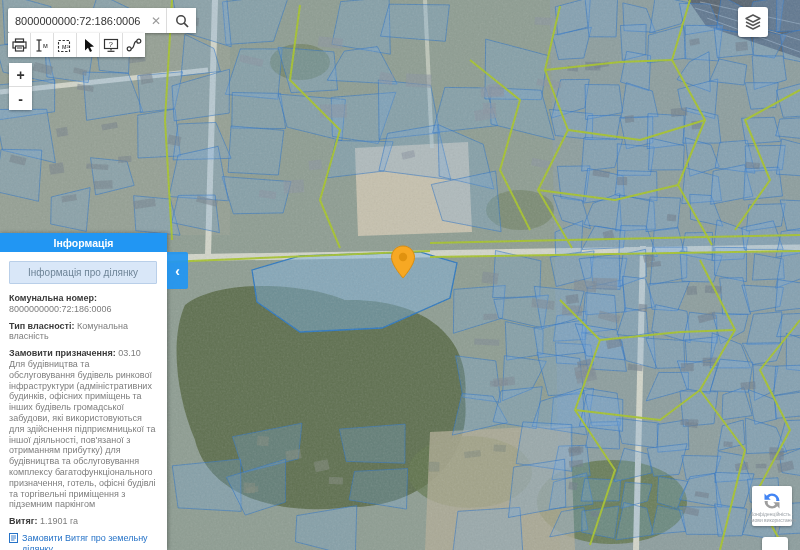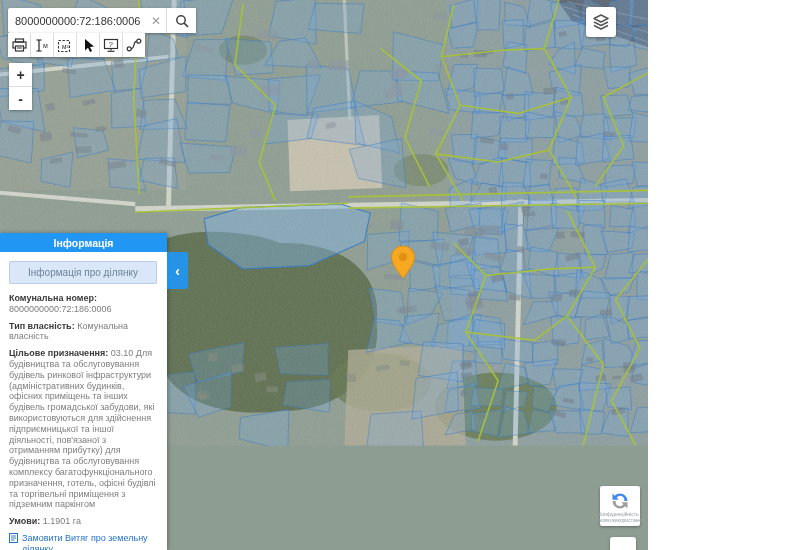--- a/index.html
+++ b/index.html
@@ -1,17 +1,17 @@
 <!DOCTYPE html>
 <html><head>
 <meta charset="utf-8">
 <style>
   * { margin:0; padding:0; box-sizing:border-box; }
   html,body { width:800px; height:550px; overflow:hidden; font-family:"Liberation Sans", sans-serif; }
-  #app { position:relative; width:648px; height:550px; background:#8e9d92; overflow:hidden; }
+  #app { position:relative; width:800px; height:550px; background:#8e9d92; overflow:hidden; }
   #map { position:absolute; inset:0; display:block; }
 
   
   .ctl { position:absolute; background:#fff; border-radius:2px; box-shadow:0 1px 3px rgba(0,0,0,.35); }
 
   .search-bar { left:8px; top:8px; width:188px; height:25px; display:flex; align-items:center; }
   .search-bar input { flex:1; border:0; outline:none; font-size:11px; color:#333; padding:0 2px 0 7px;
                       font-family:"Liberation Sans",sans-serif; min-width:0; }
   .icon-btn { display:flex; align-items:center; justify-content:center; background:#fff; border:0; cursor:pointer; }
   .clear-btn { width:20px; height:25px; color:#9b9b9b; font-size:12px; }
@@ -523,29 +523,29 @@
   <aside class="panel">
     <div class="panel-header">Інформація</div>
     <div class="panel-body">
       <div class="tabbox">Інформація про ділянку</div>
 
       <div class="fld">
         <b>Комунальна номер:</b><br>
         <span>8000000000:72:186:0006</span>
       </div>
       <div class="fld">
-        <b>Тип власність:</b>
+        <b>Тип власності:</b>
         <span>Комунальна власність</span>
       </div>
       <div class="fld">
-        <b>Цільове призначення:</b>
+        <b>Замовити призначення:</b>
         <span>03.10 Для будівництва та обслуговування будівель ринкової інфраструктури (адміністративних будинків, офісних приміщень та інших будівель громадської забудови, які використовуються для здійснення підприємницької та іншої діяльності, пов'язаної з отриманням прибутку) для будівництва та обслуговування комплексу багатофункціонального призначення, готель, офісні будівлі та торгівельні приміщення з підземним паркінгом</span>
       </div>
       <div class="fld">
-        <b>Умови:</b>
+        <b>Витяг:</b>
         <span>1.1901 га</span>
       </div>
 
       <div class="links">
         <div class="plink">
           <svg class="li" width="9" height="10" viewBox="0 0 9 10">
             <rect x="0.5" y="0.5" width="8" height="9" fill="none" stroke="#2673c8" stroke-width="1"></rect>
             <line x1="2" y1="3" x2="7" y2="3" stroke="#2673c8" stroke-width="0.9"></line>
             <line x1="2" y1="5" x2="7" y2="5" stroke="#2673c8" stroke-width="0.9"></line>
             <line x1="2" y1="7" x2="5.5" y2="7" stroke="#2673c8" stroke-width="0.9"></line>

